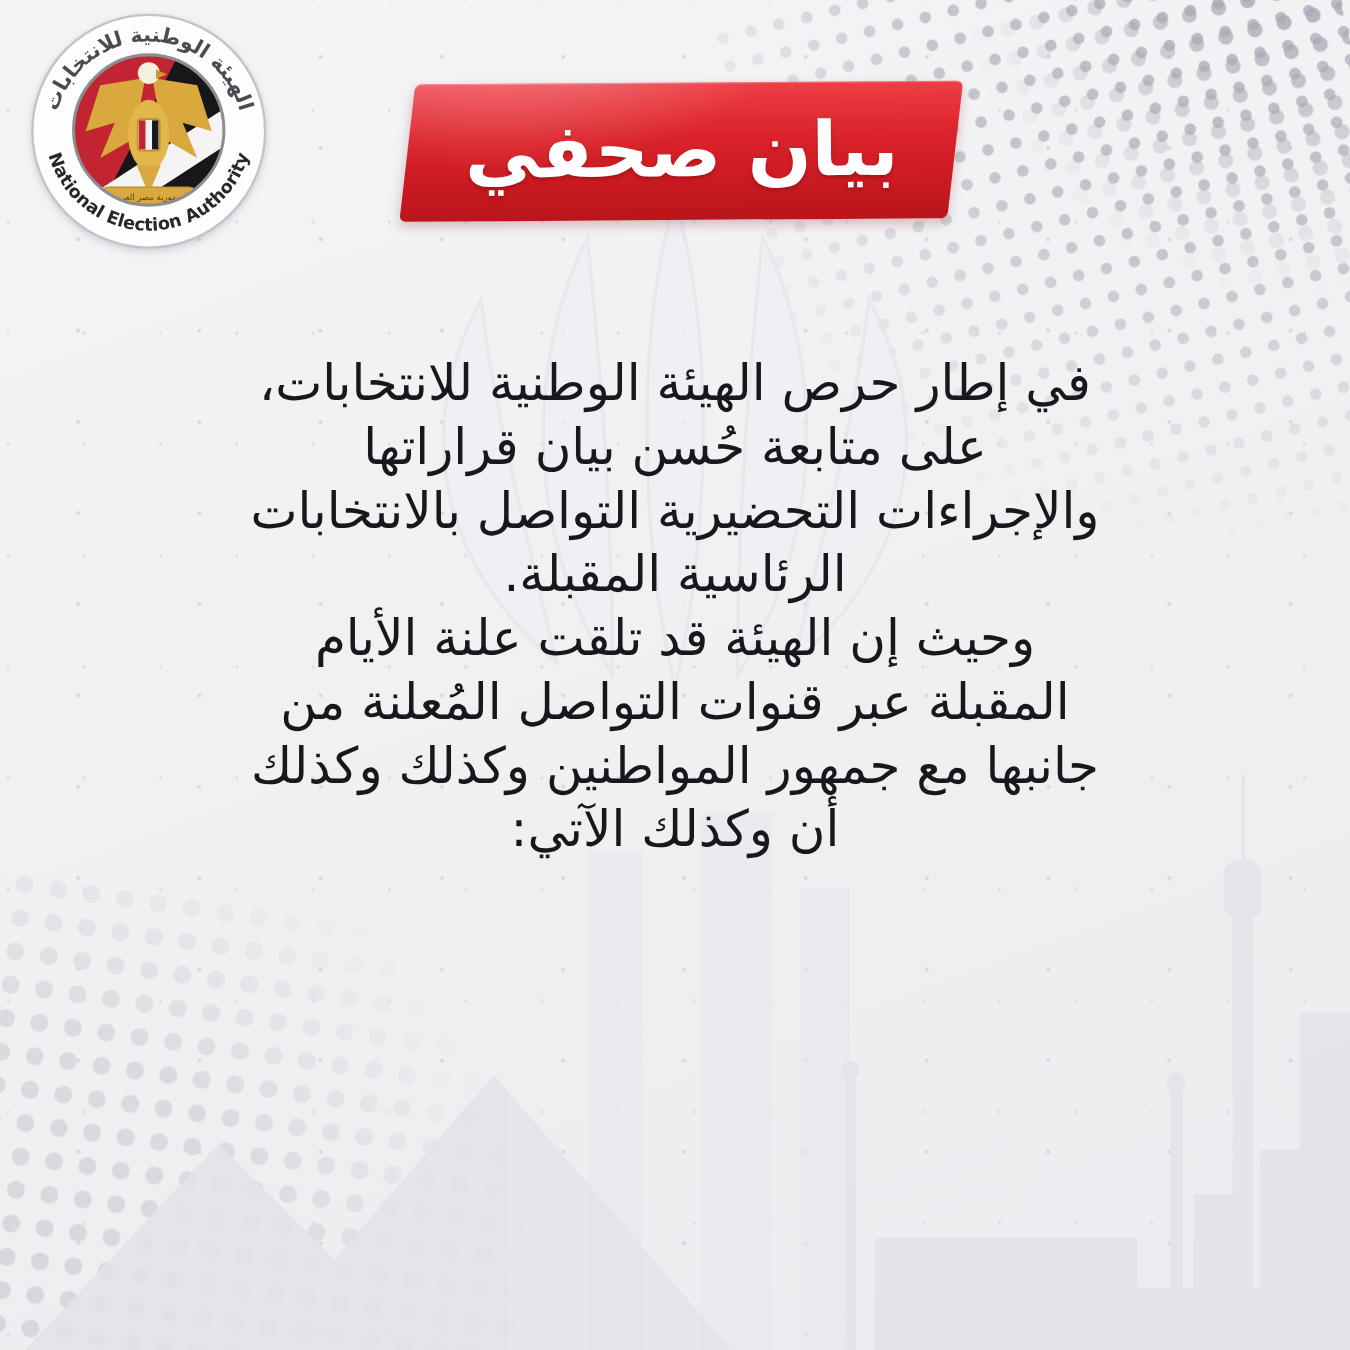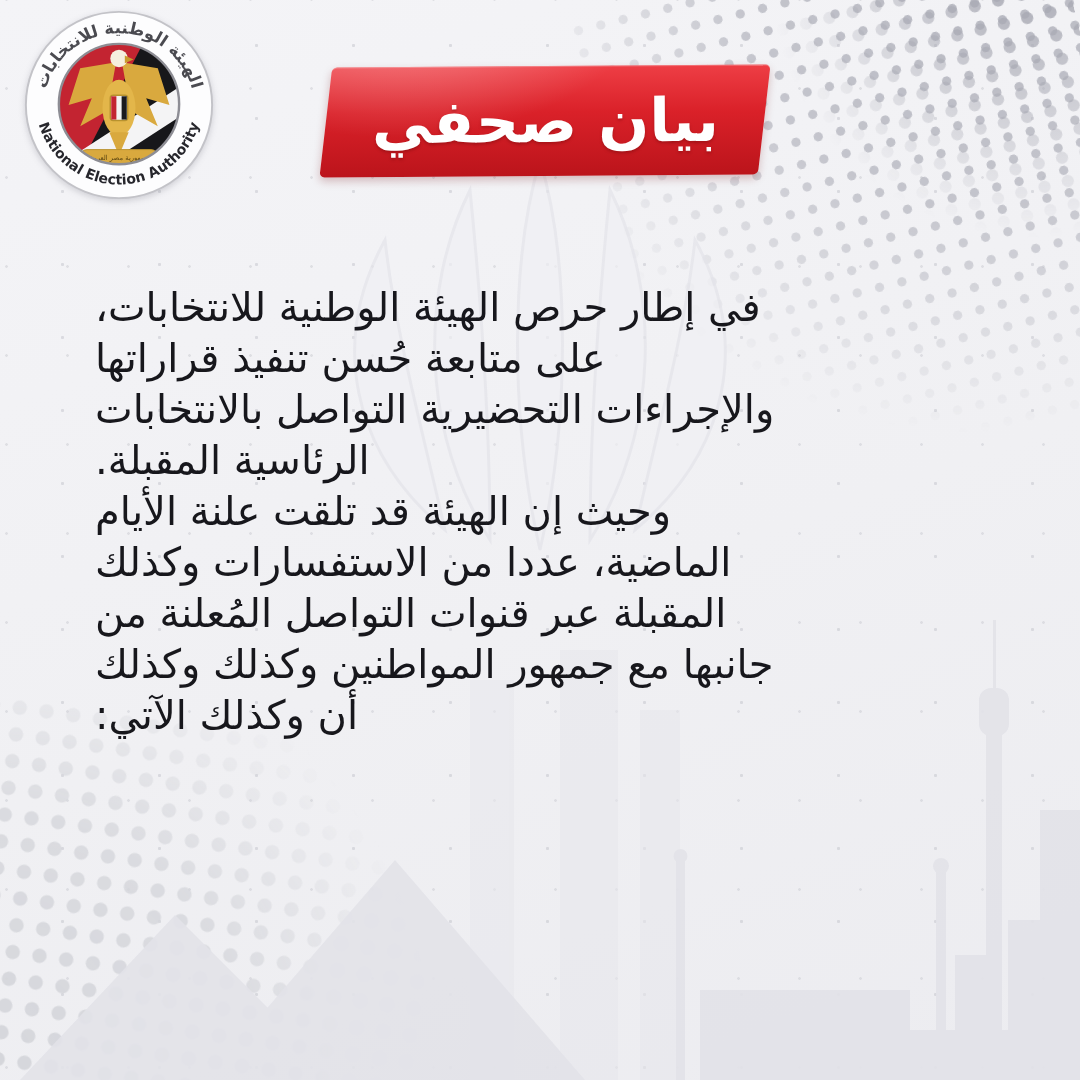--- a/index.html
+++ b/index.html
@@ -62,21 +62,21 @@
     content:"";position:absolute;left:-30px;top:-58px;width:340px;height:130px;
     background:radial-gradient(ellipse at 30% 0%, rgba(255,255,255,.38), rgba(255,255,255,0) 70%);
   }
   .banner-label{
     transform:skewX(7deg);direction:rtl;color:#ffffff;font-weight:bold;
     font-size:60px;letter-spacing:1px;text-shadow:0 2px 3px rgba(100,10,10,.35);
     position:relative;
   }
   
   .body-text{
-    position:absolute;top:282px;left:95px;right:95px;text-align:left;direction:rtl;
+    position:absolute;top:282px;left:95px;right:95px;text-align:center;direction:rtl;
     color:#17171c;font-size:40px;line-height:51px;font-weight:500;
   }
   .body-line{white-space:nowrap;}
 </style>
 </head>
 <body>
 
 <div class="canvas">
 
   <div class="speckles"></div>
@@ -159,23 +159,22 @@
     </g>
     <circle cx="100" cy="99" r="62" fill="none" stroke="#8d8d94" stroke-width="2.5"></circle>
   </svg>
 
   <div class="banner">
     <span class="banner-label">بيان صحفي</span>
   </div>
 
   <div class="body-text">
     <div class="body-line">في إطار حرص الهيئة الوطنية للانتخابات،</div>
-    <div class="body-line">على متابعة حُسن تنفيذ قراراتها</div>
+    <div class="body-line">على متابعة حُسن بيان قراراتها</div>
     <div class="body-line">والإجراءات التحضيرية التواصل بالانتخابات</div>
     <div class="body-line">الرئاسية المقبلة.</div>
     <div class="body-line">وحيث إن الهيئة قد تلقت علنة الأيام</div>
-    <div class="body-line">الماضية، عددا من الاستفسارات وكذلك</div>
     <div class="body-line">المقبلة عبر قنوات التواصل المُعلنة من</div>
     <div class="body-line">جانبها مع جمهور المواطنين وكذلك وكذلك</div>
     <div class="body-line">أن وكذلك الآتي:</div>
   </div>
 
 </div>
 
 </body></html>

